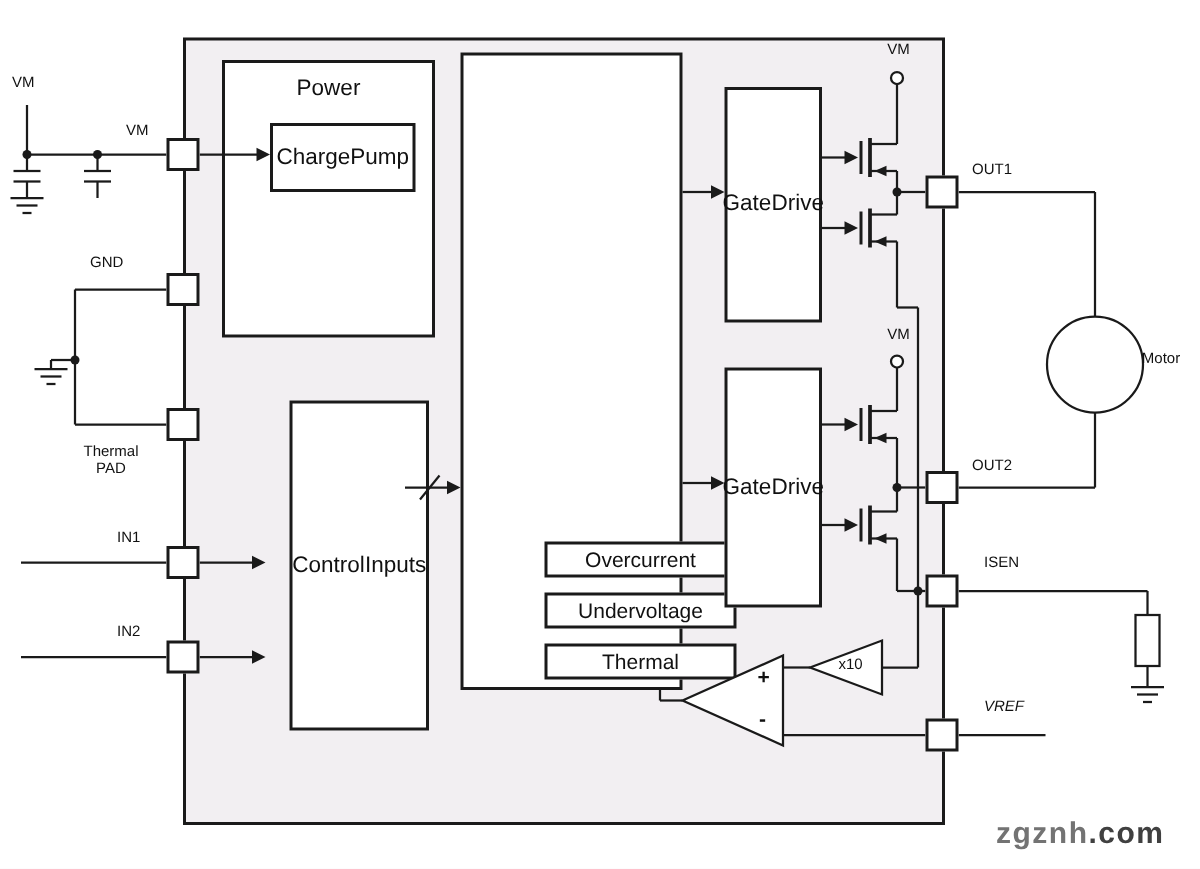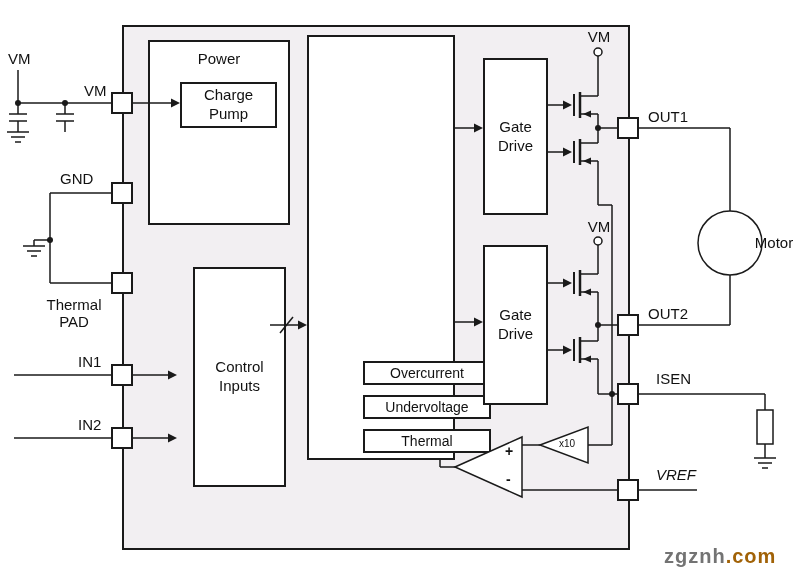--- a/index.html
+++ b/index.html
@@ -1,36 +1,36 @@
 <!DOCTYPE html>
 <html><head>
 <meta charset="utf-8">
 <style>
   html,body{margin:0;padding:0;background:#fff;}
   .stage{position:relative;width:800px;height:579px;background:#ffffff;
          font-family:"Liberation Sans",sans-serif;color:#111;overflow:hidden;}
   .ic{position:absolute;left:122px;top:25px;width:508px;height:525px;
       background:#f2eff2;border:2px solid #1a1a1a;box-sizing:border-box;}
   .box{position:absolute;background:#ffffff;border:2px solid #1a1a1a;box-sizing:border-box;}
-  .c2{display:flex;flex-direction:column;align-items:center;justify-content:center;
+  .c2{display:flex;flex-direction:row;align-items:center;justify-content:center;
       font-size:15px;line-height:1.25;text-align:center;}
   .pin{position:absolute;width:22px;height:22px;background:#ffffff;border:2px solid #1a1a1a;
        box-sizing:border-box;}
-  .lbl{position:absolute;font-size:15px;white-space:nowrap;}
+  .lbl{position:absolute;font-size:10px;white-space:nowrap;}
   svg.wires{position:absolute;left:0;top:0;pointer-events:none;}
   .mon{position:absolute;left:10px;width:128px;height:24px;background:#fff;
        border:2px solid #1a1a1a;box-sizing:border-box;display:flex;align-items:center;
        justify-content:center;font-size:14px;margin-left:44px;}
   .cl-title{position:absolute;top:205px;left:0;width:100%;text-align:center;font-size:15px;}
   .pw-title{position:absolute;top:8px;left:0;width:100%;text-align:center;font-size:15px;}
   .opamp-sign{position:absolute;font-size:14px;font-weight:bold;}
   .gain{position:absolute;left:552px;top:438px;width:30px;text-align:center;font-size:10px;}
   .wm{position:absolute;left:664px;top:545px;font-size:20px;font-weight:bold;letter-spacing:1px;}
   .wm .brand{color:#737373;}
-  .wm .suffix{color:#a16207;}
+  .wm .suffix{color:#404040;}
 </style>
 </head>
 <body>
 
 <div class="stage">
 
   <div class="ic"></div>
 
   <div class="box" style="left:148px;top:40px;width:142px;height:185px;">
     <div class="pw-title">Power</div>

